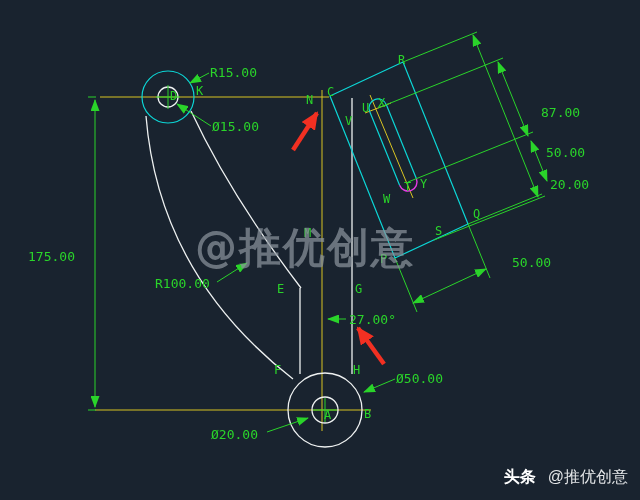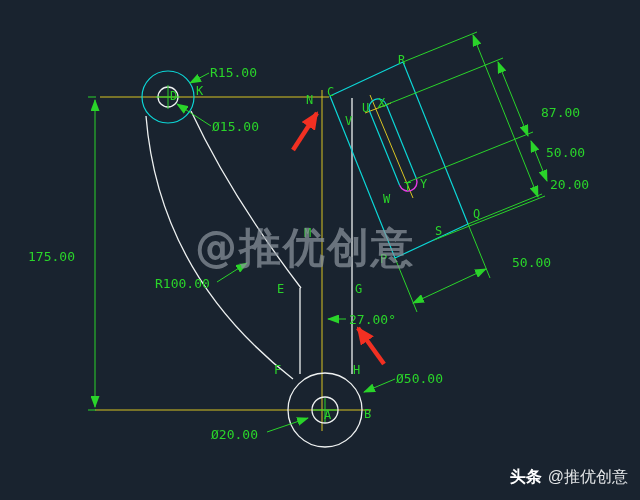--- a/index.html
+++ b/index.html
@@ -15,21 +15,21 @@
   .cl{stroke:var(--c-cyan);stroke-width:1.2;fill:none}
   .ml{stroke:var(--c-magenta);stroke-width:1.4;fill:none}
   .gl{stroke:var(--c-green);stroke-width:1;fill:none}
   .rl{stroke:var(--c-red);stroke-width:4.5;fill:none}
   .mkr-g{fill:var(--c-green)}
   .mkr-r{fill:var(--c-red)}
   .dim{fill:var(--c-green);font:13px "DejaVu Sans Mono", monospace}
   .pt{fill:var(--c-green);font:12px "DejaVu Sans Mono", monospace}
   .watermark{fill:var(--c-gray);opacity:.72;font:bold 42px "DejaVu Sans", sans-serif;letter-spacing:2px}
   .caption{position:absolute;right:12px;bottom:12px;color:#f2f2f2;
-           font:16px "Liberation Sans", sans-serif;display:flex;gap:6px;align-items:baseline}
+           font:16px "Liberation Sans", sans-serif;display:flex;gap:12px;align-items:baseline}
   .caption .brand{font-weight:bold;color:#ffffff}
   .caption .handle{color:#e4e6e8}
 </style>
 </head>
 <body>
 
 <div class="stage">
   <svg width="640" height="500" viewBox="0 0 640 500">
     <defs>
       <marker id="mg" markerUnits="userSpaceOnUse" markerWidth="12" markerHeight="9" refX="11" refY="4.5" orient="auto-start-reverse">

